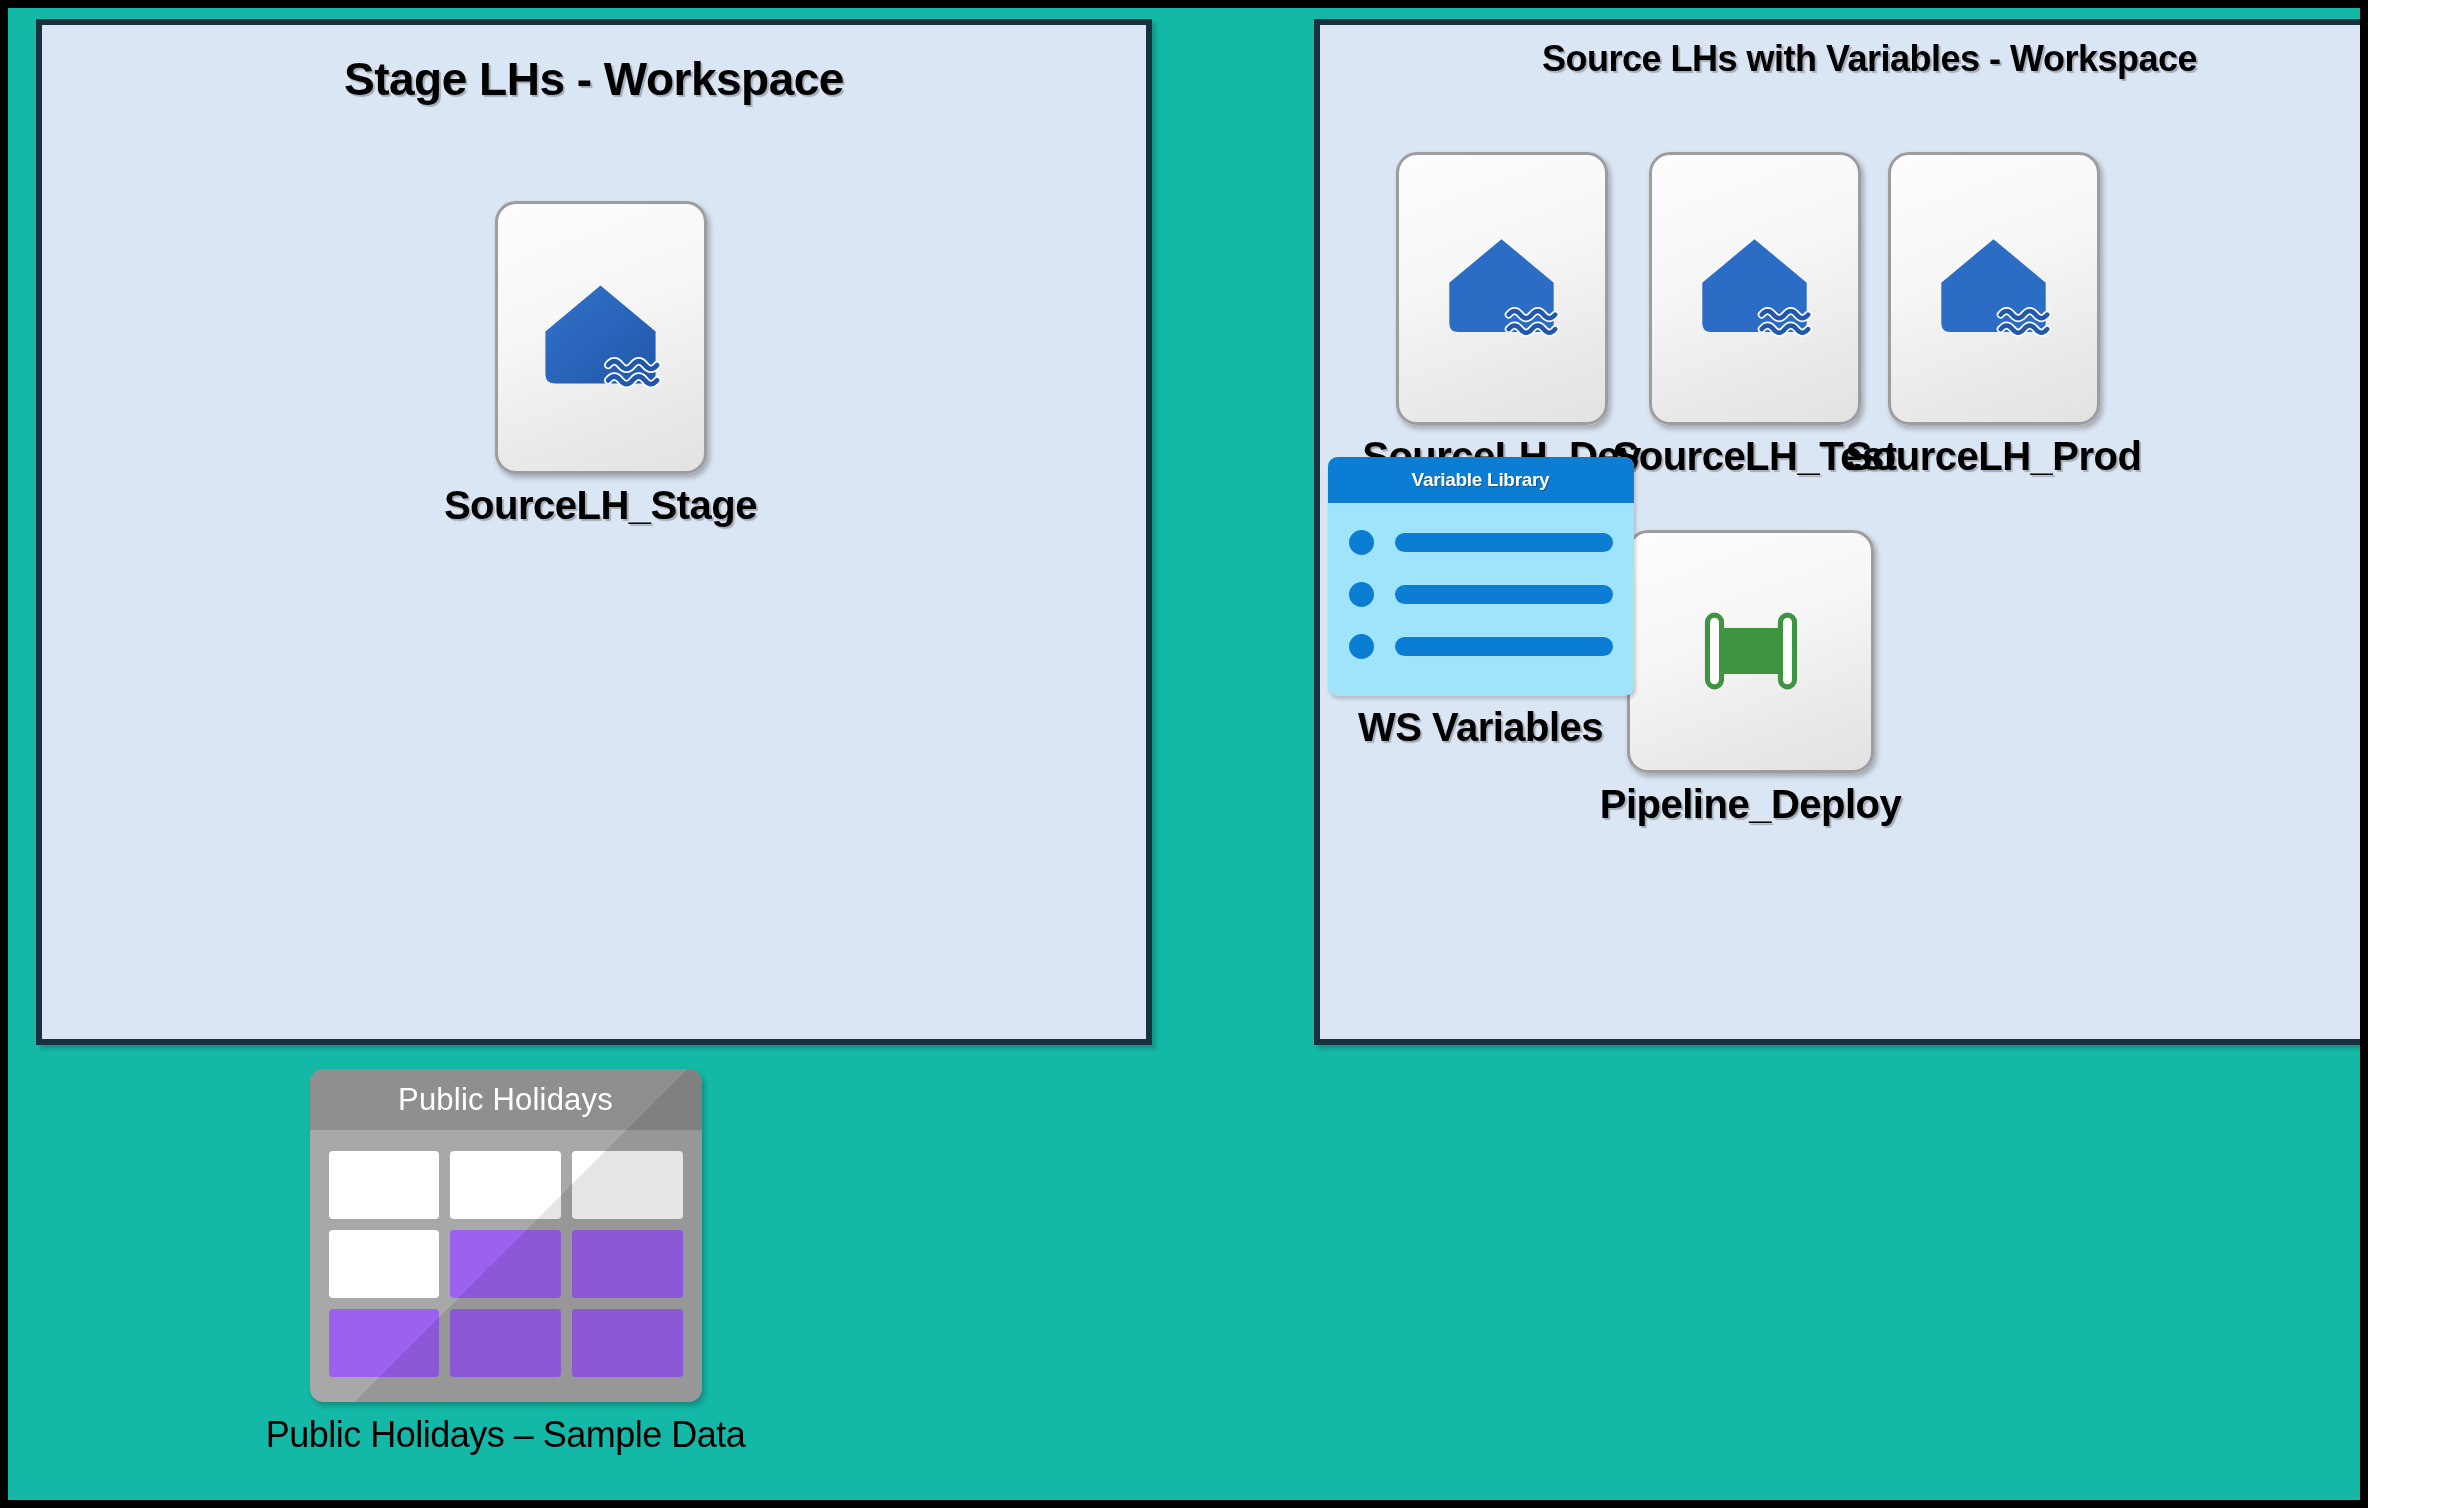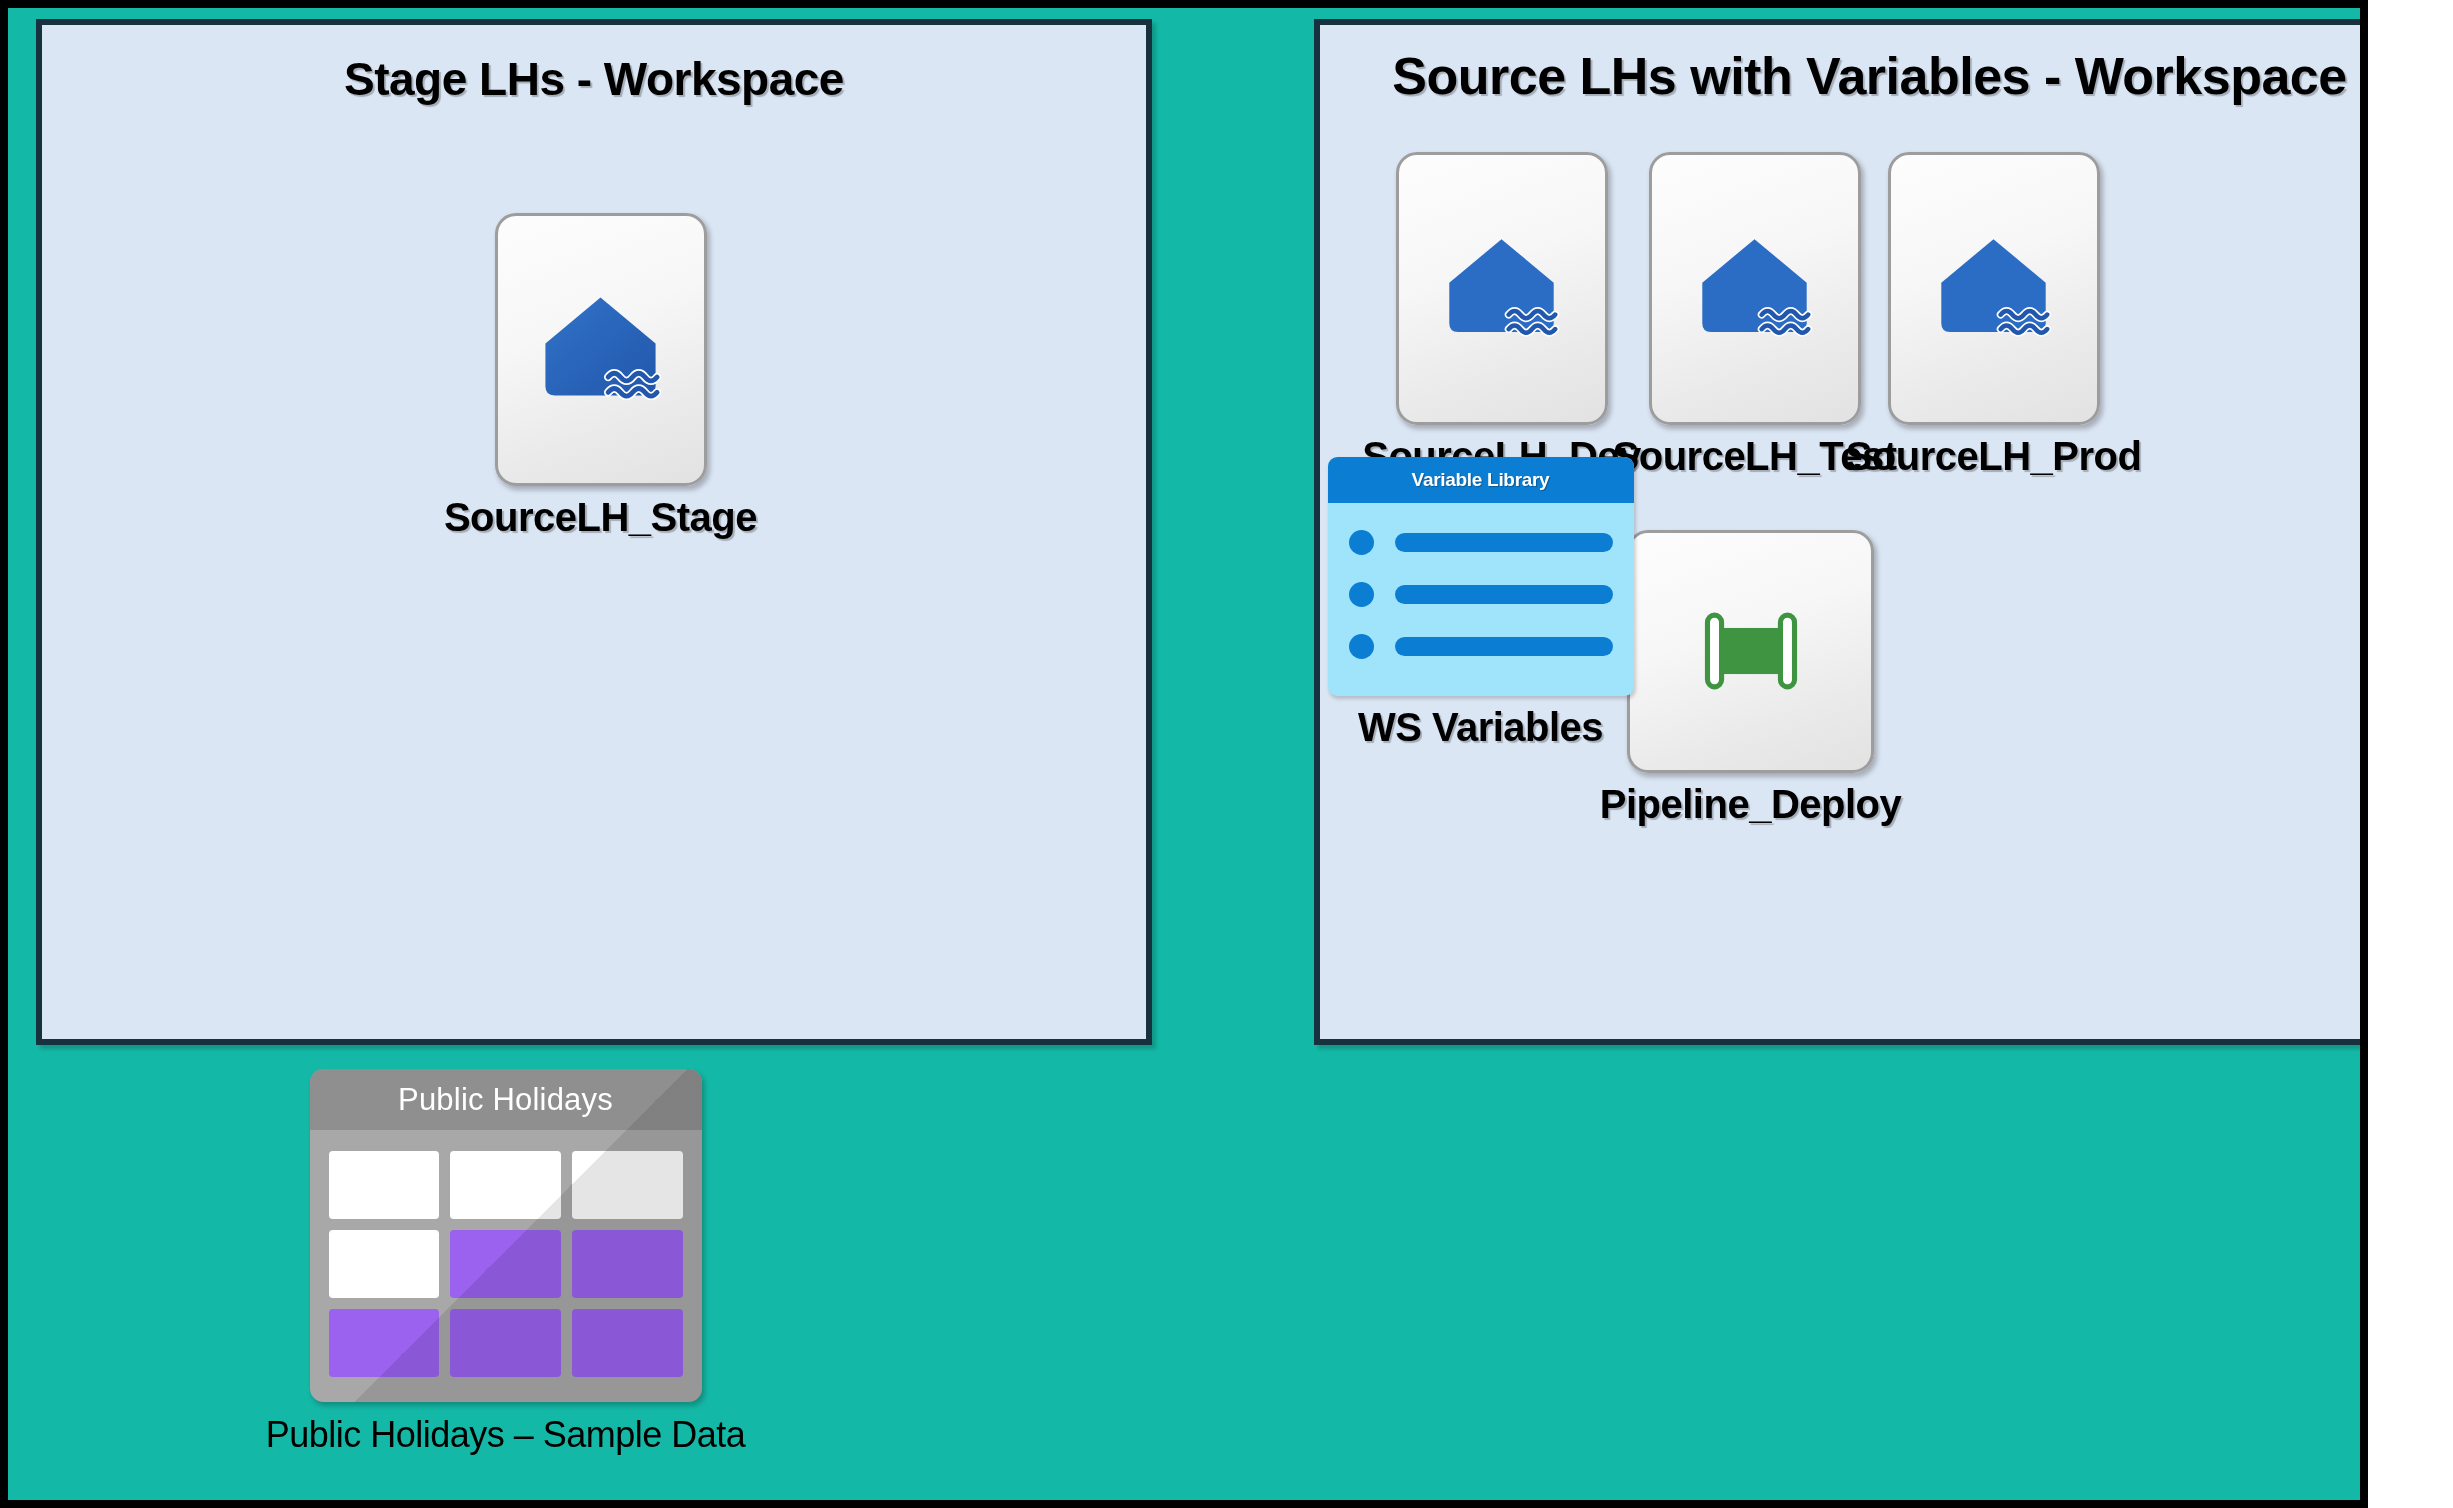--- a/index.html
+++ b/index.html
@@ -38,21 +38,21 @@
     left: 0;
     width: 100%;
     text-align: center;
     font-weight: bold;
     color: #000000;
     letter-spacing: -0.5px;
     text-shadow: 1.9px 1.9px 1px rgba(0,0,0,0.25);
     white-space: nowrap;
   }
   #panel-stage .panel-title  { top: 27px; font-size: 46px; }
-  #panel-source .panel-title { top: 21px; font-size: 52px; }
+  #panel-source .panel-title { top: 13px; font-size: 36px; }
 
   
   .item {
     position: absolute;
     text-align: center;
   }
   .tile {
     position: relative;
     margin: 0 auto;
     border-radius: 21px;
@@ -174,21 +174,21 @@
   svg { display: block; }
 </style>
 </head>
 <body>
 
 <div id="canvas">
 
   <div class="panel" id="panel-stage">
     <div class="panel-title">Stage LHs - Workspace</div>
 
-    <div class="item" id="item-sourcelh-stage" style="left:358px; top:188px; width:401px;">
+    <div class="item" id="item-sourcelh-stage" style="left:358px; top:176px; width:401px;">
       <div class="tile tile-lh">
         <span>
           <svg width="153" height="153" viewBox="0 0 100 100" aria-hidden="true">
             <defs>
               <linearGradient id="lhg1" x1="0" y1="0" x2="1" y2="1">
                 <stop offset="0%" stop-color="#3173c8"></stop>
                 <stop offset="100%" stop-color="#2157ac"></stop>
               </linearGradient>
             </defs>
             <path d="M50 16 L86 46 L86 74 Q86 80 80 80 L20 80 Q14 80 14 74 L14 46 Z" fill="url(#lhg1)"></path>

